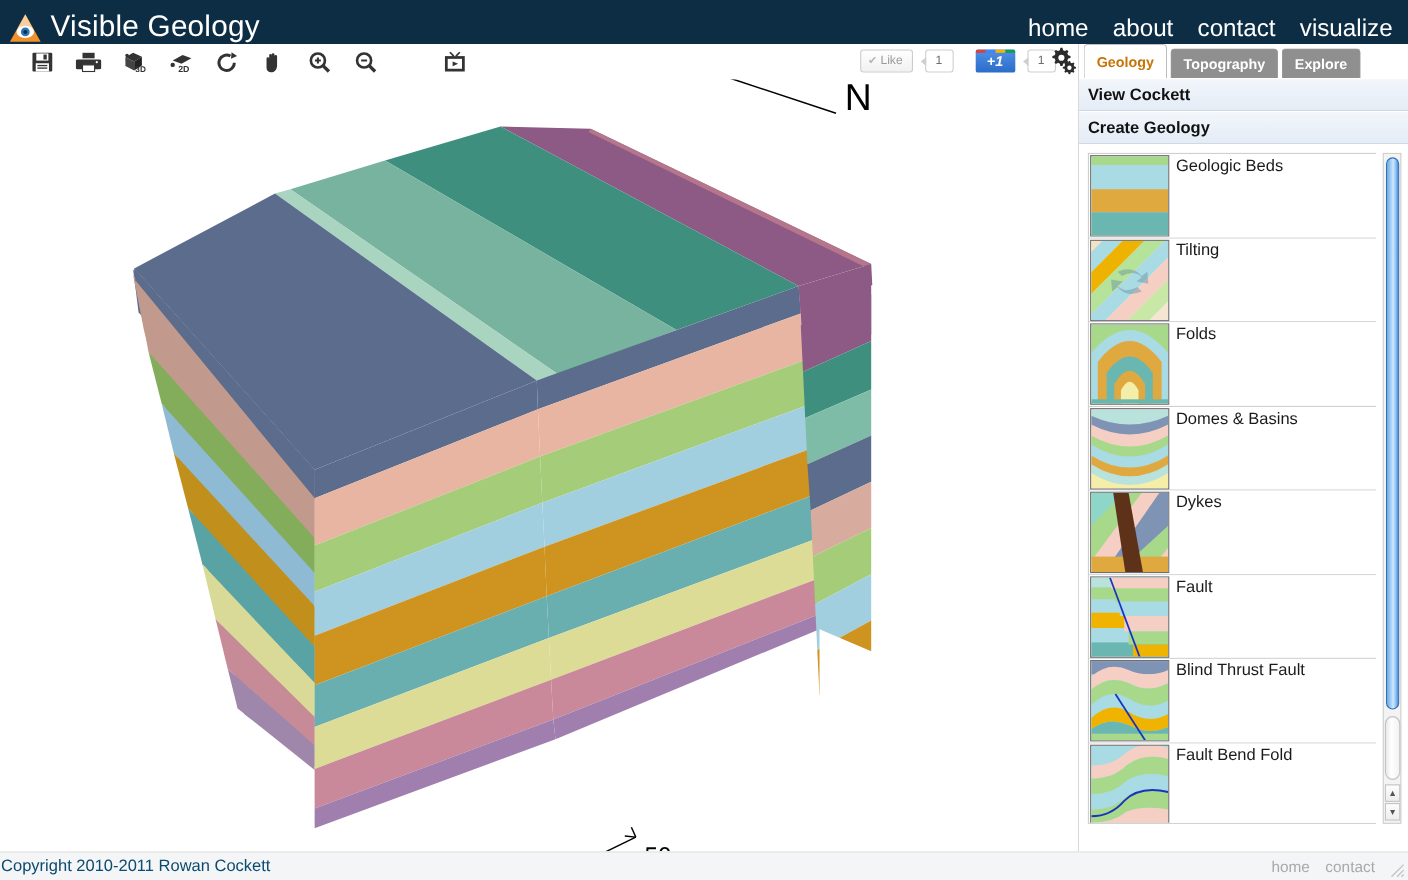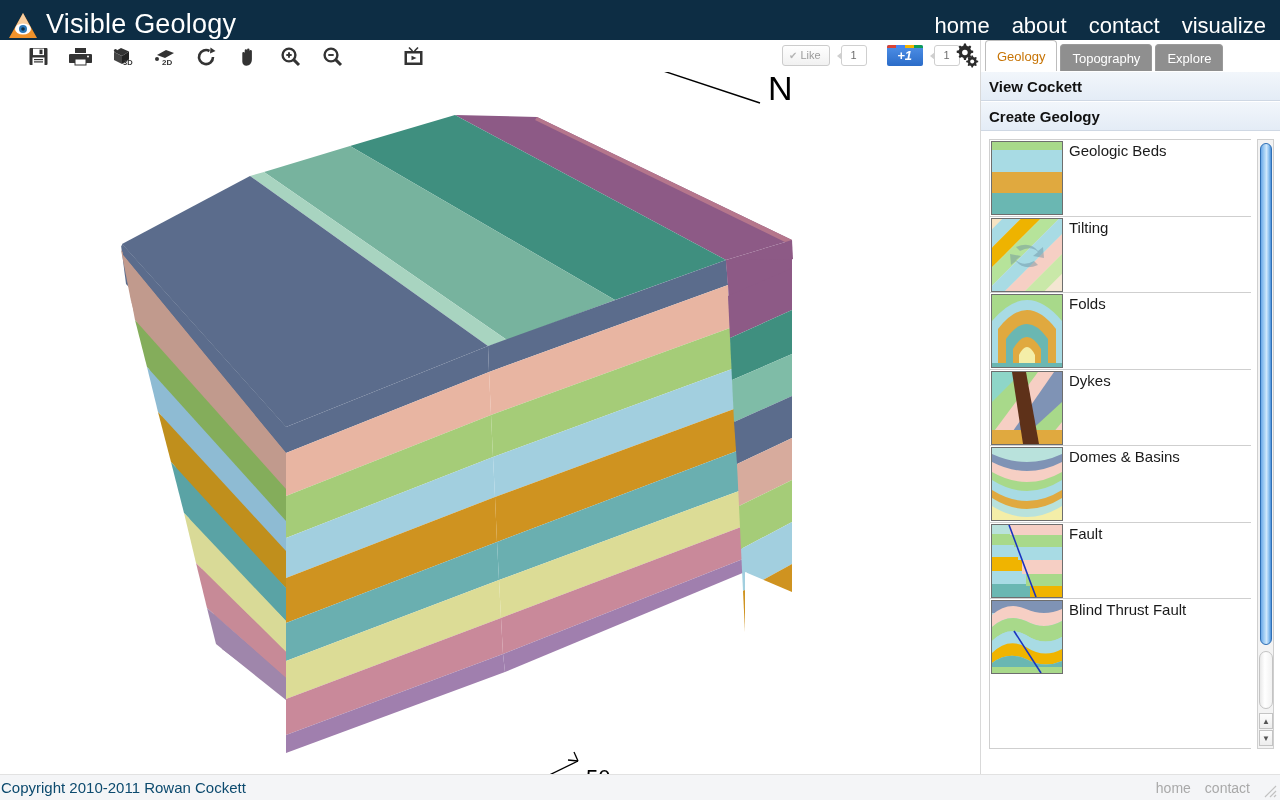--- a/index.html
+++ b/index.html
@@ -153,21 +153,21 @@
     display: flex; align-items: flex-end;
     height: 31px;
     padding-left: 4px;
     background: #ffffff;
   }
   .tab {
     height: 27px;
     padding: 0 11px;
     display: flex; align-items: center;
     font-size: 13px;
-    font-weight: normal;
+    font-weight: bold;
     color: #ffffff;
     background: #8f8f8f;
     border: 1px solid #9a9a9a;
     border-bottom: none;
     border-radius: 4px 4px 0 0;
     margin-right: 3px;
     cursor: pointer;
   }
   .tab.active {
     background: #ffffff;
@@ -624,49 +624,49 @@
                 <path d="M27 72 V60 Q35 44 43 60 V72 Z" fill="#f4eea8"></path>
                 <rect y="68" width="70" height="4" fill="#6ab7b2"></rect>
               </svg>
             </div>
             <div class="model-label">Folds</div>
           </div>
 
           <div class="model-item">
             <div class="thumb">
               <svg width="70" height="72" viewBox="0 0 70 72">
+                <rect width="70" height="72" fill="#f6cfc4"></rect>
+                <path d="M0 0 H70 V8 Q35 22 0 8 Z" fill="#b9e2dc"></path>
+                <path d="M0 6 Q35 22 70 6 V16 Q35 32 0 16 Z" fill="#7f93b5"></path>
+                <path d="M0 14 Q35 32 70 14 V26 Q35 44 0 26 Z" fill="#f6cfc4"></path>
+                <path d="M0 24 Q35 44 70 24 V34 Q35 54 0 34 Z" fill="#a8d98a"></path>
+                <path d="M0 32 Q35 54 70 32 V44 Q35 64 0 44 Z" fill="#a8dbe4"></path>
+                <path d="M0 42 Q35 64 70 42 V52 Q35 72 0 52 Z" fill="#e0a93f"></path>
+                <path d="M0 50 Q35 72 70 50 V60 Q35 80 0 60 Z" fill="#b9e2dc"></path>
+                <path d="M0 58 Q35 80 70 58 V72 H0 Z" fill="#f4eea8"></path>
+              </svg>
+            </div>
+            <div class="model-label">Domes &amp; Basins</div>
+          </div>
+
+          <div class="model-item">
+            <div class="thumb">
+              <svg width="70" height="72" viewBox="0 0 70 72">
                 <rect width="70" height="72" fill="#a8d98a"></rect>
                 <polygon points="0,0 30,0 0,30" fill="#8ed6c8"></polygon>
                 <polygon points="30,0 70,0 70,14 0,72 0,40" fill="#a8d98a"></polygon>
                 <polygon points="46,0 70,0 70,26 12,72 0,72 0,62" fill="#f6cfc4"></polygon>
                 <polygon points="62,0 70,0 70,36 30,72 12,72" fill="#7f93b5"></polygon>
                 <polygon points="70,30 70,56 44,72 24,72" fill="#a8d98a"></polygon>
                 <polygon points="70,50 70,72 52,72" fill="#f6cfc4"></polygon>
                 <rect y="58" width="70" height="14" fill="#e0a93f"></rect>
                 <polygon points="20,0 34,0 47,72 31,72" fill="#5e3119"></polygon>
               </svg>
             </div>
             <div class="model-label">Dykes</div>
-          </div>
-
-          <div class="model-item">
-            <div class="thumb">
-              <svg width="70" height="72" viewBox="0 0 70 72">
-                <rect width="70" height="72" fill="#f6cfc4"></rect>
-                <path d="M0 0 H70 V8 Q35 22 0 8 Z" fill="#b9e2dc"></path>
-                <path d="M0 6 Q35 22 70 6 V16 Q35 32 0 16 Z" fill="#7f93b5"></path>
-                <path d="M0 14 Q35 32 70 14 V26 Q35 44 0 26 Z" fill="#f6cfc4"></path>
-                <path d="M0 24 Q35 44 70 24 V34 Q35 54 0 34 Z" fill="#a8d98a"></path>
-                <path d="M0 32 Q35 54 70 32 V44 Q35 64 0 44 Z" fill="#a8dbe4"></path>
-                <path d="M0 42 Q35 64 70 42 V52 Q35 72 0 52 Z" fill="#e0a93f"></path>
-                <path d="M0 50 Q35 72 70 50 V60 Q35 80 0 60 Z" fill="#b9e2dc"></path>
-                <path d="M0 58 Q35 80 70 58 V72 H0 Z" fill="#f4eea8"></path>
-              </svg>
-            </div>
-            <div class="model-label">Domes &amp; Basins</div>
           </div>
 
           <div class="model-item">
             <div class="thumb">
               <svg width="70" height="72" viewBox="0 0 70 72">
                 <rect width="70" height="72" fill="#a8dbe4"></rect>
                 <rect y="0" width="70" height="9" fill="#b9e2dc"></rect>
                 <rect y="9" width="70" height="11" fill="#a8d98a"></rect>
                 <rect y="20" width="70" height="12" fill="#a8dbe4"></rect>
                 <rect y="32" width="70" height="14" fill="#f0b400"></rect>
@@ -694,20 +694,34 @@
                 <path d="M0 40 Q16 24 34 34 Q52 46 70 36 V48 Q52 58 34 46 Q16 36 0 52 Z" fill="#a8dbe4"></path>
                 <path d="M0 52 Q16 36 34 46 Q52 58 70 48 V60 Q52 68 34 58 Q16 50 0 62 Z" fill="#f0b400"></path>
                 <path d="M0 62 Q16 50 34 58 Q52 68 70 60 V72 H0 Z" fill="#6ab7b2"></path>
                 <rect y="66" width="70" height="6" fill="#a8d98a"></rect>
                 <line x1="22" y1="30" x2="49" y2="72" stroke="#1933c0" stroke-width="1.6"></line>
               </svg>
             </div>
             <div class="model-label">Blind Thrust Fault</div>
           </div>
 
+          <div class="model-item">
+            <div class="thumb">
+              <svg width="70" height="72" viewBox="0 0 70 72">
+                <rect width="70" height="72" fill="#a8dbe4"></rect>
+                <path d="M0 18 Q20 18 32 6 Q48 -6 70 2 V12 Q48 6 32 18 Q20 30 0 30 Z" fill="#f6cfc4"></path>
+                <path d="M0 30 Q20 30 32 18 Q48 6 70 12 V28 Q48 22 32 32 Q20 44 0 44 Z" fill="#a8d98a"></path>
+                <path d="M0 44 Q20 44 32 32 Q48 22 70 28 V42 Q48 38 32 46 Q20 58 0 58 Z" fill="#a8dbe4"></path>
+                <path d="M0 58 Q20 58 32 46 Q48 38 70 42 V58 Q48 54 32 60 Q20 70 0 70 Z" fill="#a8d98a"></path>
+                <path d="M0 70 Q20 70 32 60 Q48 54 70 58 V72 H0 Z" fill="#f6cfc4"></path>
+                <path d="M0 64 Q18 64 30 50 Q44 36 70 42" stroke="#1933c0" stroke-width="1.7" fill="none"></path>
+              </svg>
+            </div>
+            <div class="model-label">Fault Bend Fold</div>
+          </div>
 
         </div>
 
         <div class="scroll-track"></div>
         <div class="scroll-thumb"></div>
         <div class="scroll-lower"></div>
         <div class="scroll-arrow up">▲</div>
         <div class="scroll-arrow down">▼</div>
       </div>
 

